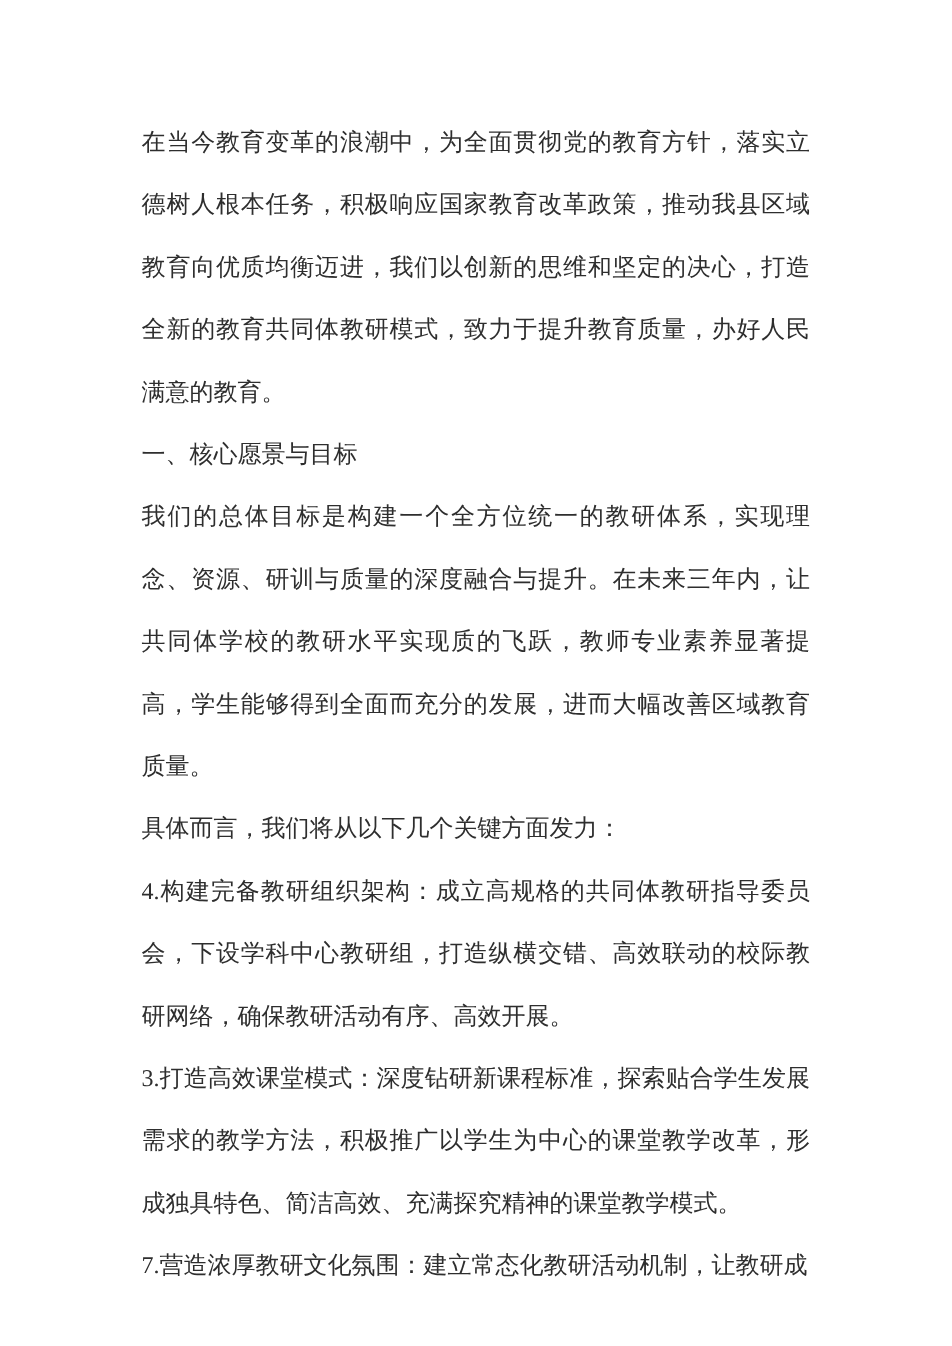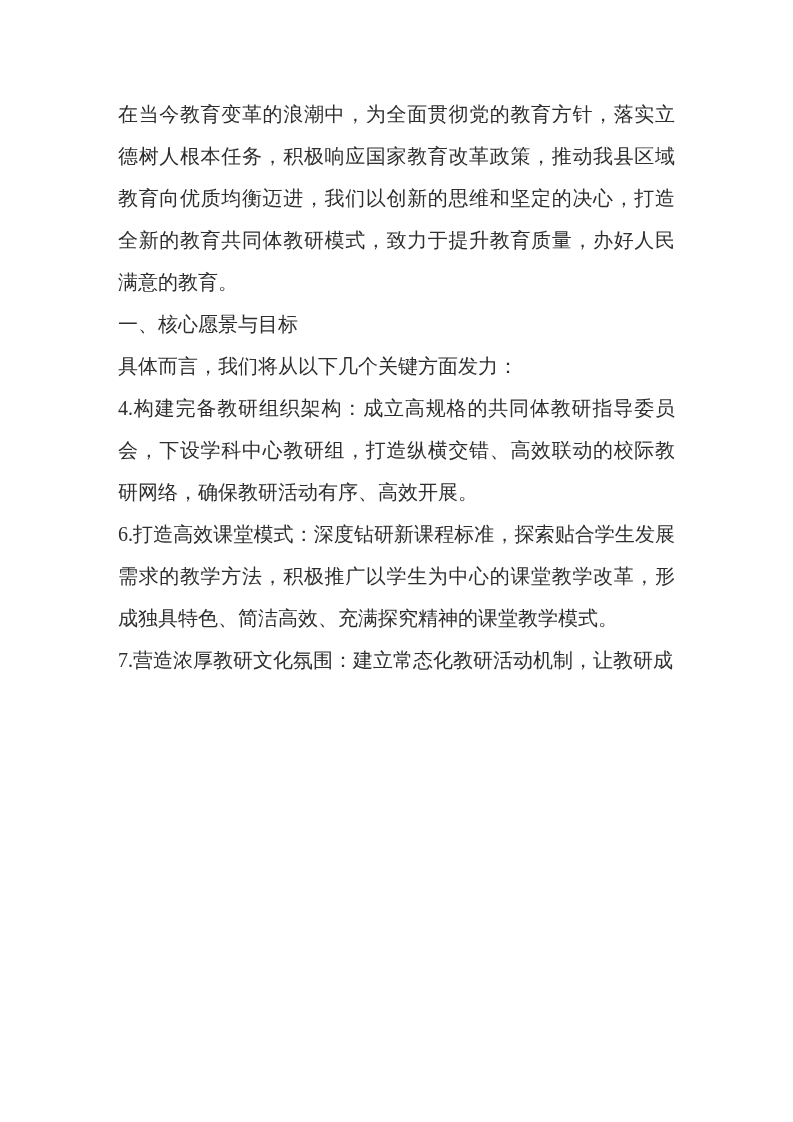--- a/index.html
+++ b/index.html
@@ -13,38 +13,39 @@
     overflow: hidden;
   }
   .doc-page {
     box-sizing: border-box;
     width: 793px;
     height: 990px;
     padding: 93px 118px 0 118px;
     background: #ffffff;
     font-family: "Liberation Serif", "DejaVu Serif", serif;
     font-size: 20px;
-    line-height: 42px;
+    line-height: 52px;
     color: #2e2e2e;
     text-align: justify;
     text-justify: inter-ideograph;
     letter-spacing: 0;
     word-break: break-all;
   }
   .doc-page p {
     margin: 0;
     padding: 0;
   }
   .doc-heading {
     font-weight: normal; 
   }
 </style>
 </head>
 <body>
 
 <div class="doc-page">
   <p>在当今教育变革的浪潮中，为全面贯彻党的教育方针，落实立德树人根本任务，积极响应国家教育改革政策，推动我县区域教育向优质均衡迈进，我们以创新的思维和坚定的决心，打造全新的教育共同体教研模式，致力于提升教育质量，办好人民满意的教育。</p>
   <p class="doc-heading">一、核心愿景与目标</p>
+  <p>我们的总体目标是构建一个全方位统一的教研体系，实现理念、资源、研训与质量的深度融合与提升。在未来三年内，让共同体学校的教研水平实现质的飞跃，教师专业素养显著提高，学生能够得到全面而充分的发展，进而大幅改善区域教育质量。</p>
   <p>具体而言，我们将从以下几个关键方面发力：</p>
   <p>4.构建完备教研组织架构：成立高规格的共同体教研指导委员会，下设学科中心教研组，打造纵横交错、高效联动的校际教研网络，确保教研活动有序、高效开展。</p>
-  <p>6.打造高效课堂模式：深度钻研新课程标准，探索贴合学生发展需求的教学方法，积极推广以学生为中心的课堂教学改革，形成独具特色、简洁高效、充满探究精神的课堂教学模式。</p>
+  <p>3.打造高效课堂模式：深度钻研新课程标准，探索贴合学生发展需求的教学方法，积极推广以学生为中心的课堂教学改革，形成独具特色、简洁高效、充满探究精神的课堂教学模式。</p>
   <p>7.营造浓厚教研文化氛围：建立常态化教研活动机制，让教研成</p>
 </div>
 
 </body></html>

